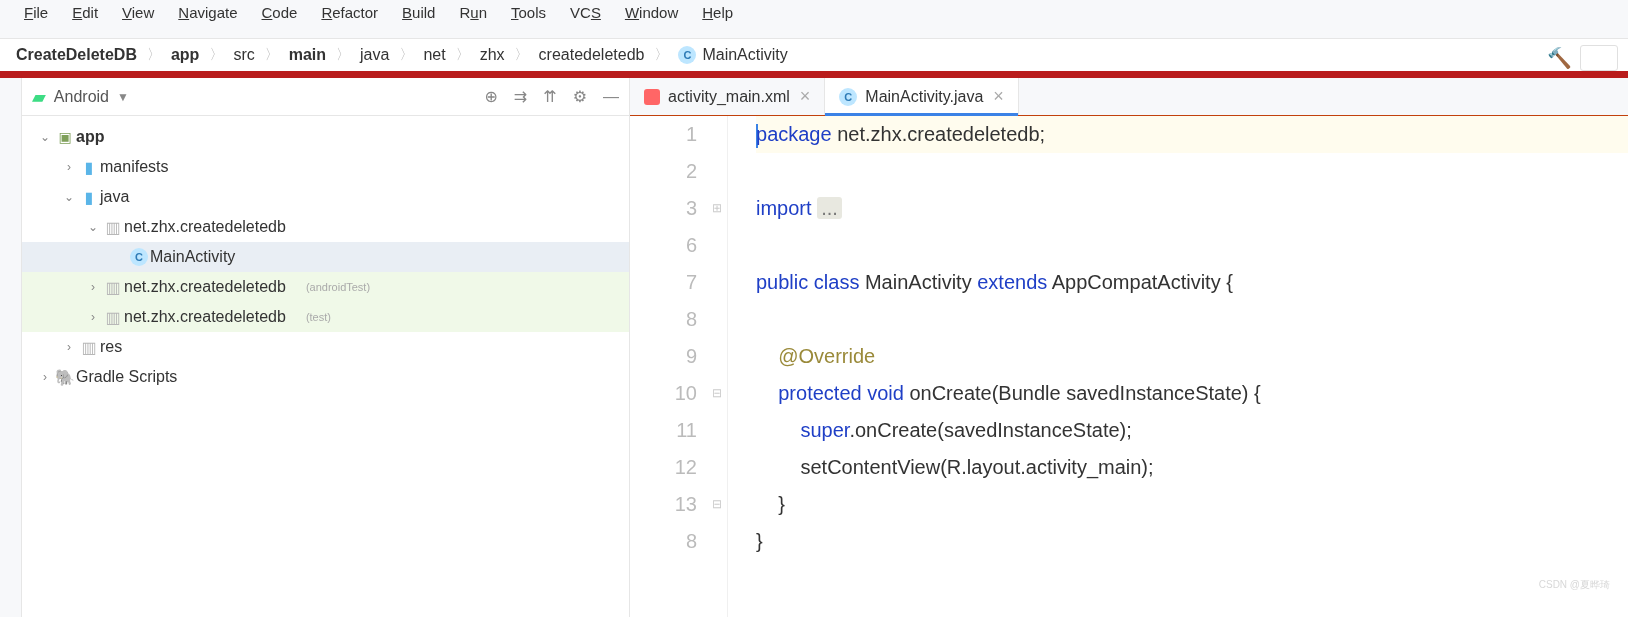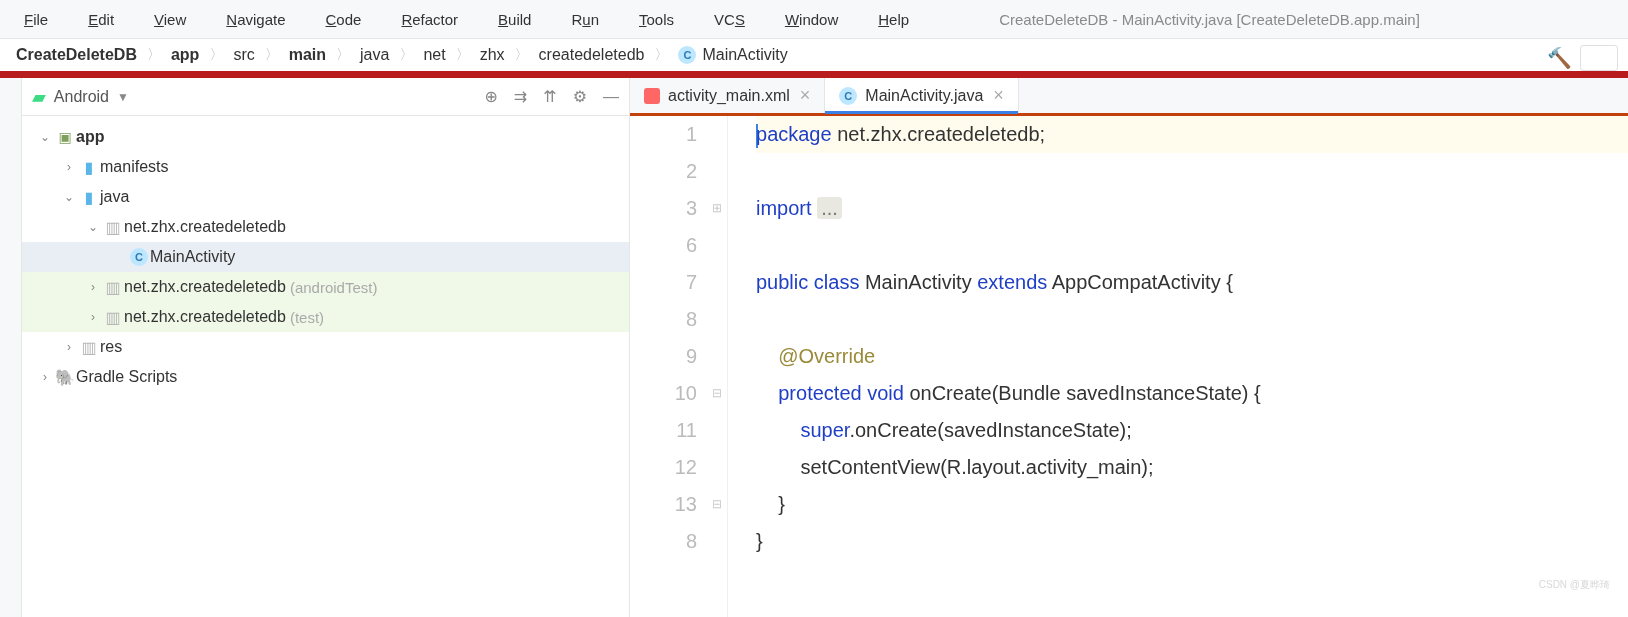--- a/index.html
+++ b/index.html
@@ -1,17 +1,17 @@
 <!DOCTYPE html>
 <html><head>
 <meta charset="utf-8">
 <style>
 * { margin:0; padding:0; box-sizing:border-box; font-family:"Segoe UI",Arial,sans-serif; }
 body { background:#fff; font-size:15px; color:#333; width:1628px; height:617px; overflow:hidden; position:relative; }
-.menubar { display:flex; align-items:center; height:38px; padding:0 14px; gap:20px; background:#f7f8fa; }
+.menubar { display:flex; height:38px; padding:0 14px; gap:4px; background:#f7f8fa; }
 .menubar .mi { padding:4px 10px; cursor:pointer; font-size:15px; }
 .menubar .mi u { text-decoration:underline; }
 .menubar .wtitle { margin-left:60px; color:#8a8a8a; font-size:15px; }
 
 .crumbbar { display:flex; align-items:center; height:40px; border-top:1px solid #e6e6e6; border-bottom:7px solid #b91c1c; background:#fff; padding:0 6px; position:relative; }
 .crumb { padding:4px 10px; font-size:16px; }
 .crumb.bold { font-weight:700; }
 .chev { color:#bbb; font-size:14px; }
 .crumb-icon { width:18px; height:18px; border-radius:50%; background:#bde6ff; color:#2e7bb6; display:inline-flex; align-items:center; justify-content:center; font-size:11px; font-weight:700; margin-right:6px; vertical-align:middle; }
 .tools-right { position:absolute; right:10px; top:6px; display:flex; gap:8px; align-items:center; }
@@ -31,26 +31,26 @@
 
 .tree { padding:6px 0; }
 .trow { display:flex; align-items:center; height:30px; padding-left:14px; cursor:pointer; font-size:16px; }
 .trow.selected { background:#e9eef4; }
 .trow.tests { background:#f0f9e8; }
 .trow .arr { width:18px; color:#888; font-size:12px; text-align:center; }
 .trow .ico { width:22px; display:inline-flex; align-items:center; justify-content:center; }
 .folder-blue { color:#5ab5e8; }
 .folder-gray { color:#b8b8b8; }
 .module { color:#7fa05a; font-size:14px; }
-.suffix { color:#aaa; font-size:15px; margin-left:4px; }
+.suffix { color:#aaa; font-size:11px; margin-left:20px; }
 .circle-c { width:18px; height:18px; border-radius:50%; background:#bde6ff; color:#2e7bb6; display:inline-flex; align-items:center; justify-content:center; font-size:11px; font-weight:700; }
 .elephant { color:#888; font-size:16px; }
 
 .editor { flex:1; display:flex; flex-direction:column; }
-.tabs { display:flex; height:38px; border-bottom:3px solid #c2410c; background:#f7f8fa; }
+.tabs { display:flex; height:38px; border-bottom:1px solid #c2410c; background:#f7f8fa; }
 .tab { display:flex; align-items:center; gap:8px; padding:0 14px; border-right:1px solid #e6e6e6; cursor:pointer; font-size:16px; position:relative; }
 .tab.active { background:#fff; }
 .tab.active::after { content:""; position:absolute; left:0; right:0; bottom:-1px; height:3px; background:#3b82e6; }
 .tab .xml-ico { width:16px; height:16px; background:#f66; border-radius:3px; display:inline-block; position:relative; }
 .tab .close { color:#aaa; font-size:18px; margin-left:2px; }
 
 .code { display:flex; flex:1; font-family:"Consolas","Courier New",monospace; font-size:20px; line-height:37px; }
 .gutter { width:98px; text-align:right; color:#bbb; padding-right:30px; background:#fff; border-right:1px solid #f0f0f0; user-select:none; position:relative; }
 .gutter .gl { height:37px; position:relative; }
 .codebody { flex:1; padding-left:28px; position:relative; }
@@ -72,21 +72,20 @@
   <span class="mi"><u>V</u>iew</span>
   <span class="mi"><u>N</u>avigate</span>
   <span class="mi"><u>C</u>ode</span>
   <span class="mi"><u>R</u>efactor</span>
   <span class="mi"><u>B</u>uild</span>
   <span class="mi">R<u>u</u>n</span>
   <span class="mi"><u>T</u>ools</span>
   <span class="mi">VC<u>S</u></span>
   <span class="mi"><u>W</u>indow</span>
   <span class="mi"><u>H</u>elp</span>
-  <span class="wtitle">CreateDeleteDB - MainActivity.java [CreateDeleteDB.app.main]</span>
 </div>
 
 <div class="crumbbar">
   <span class="crumb bold">CreateDeleteDB</span>
     <span class="chev">〉</span>
   <span class="crumb bold">app</span>
     <span class="chev">〉</span>
   <span class="crumb">src</span>
     <span class="chev">〉</span>
   <span class="crumb bold">main</span>

